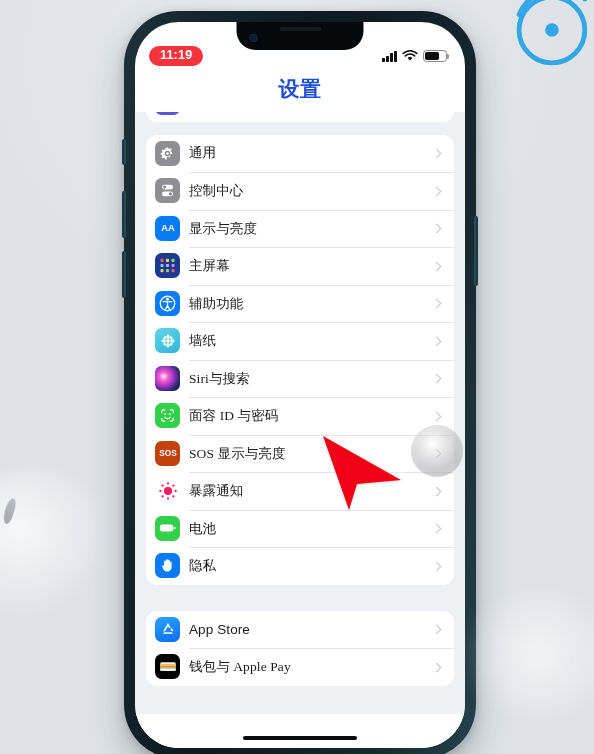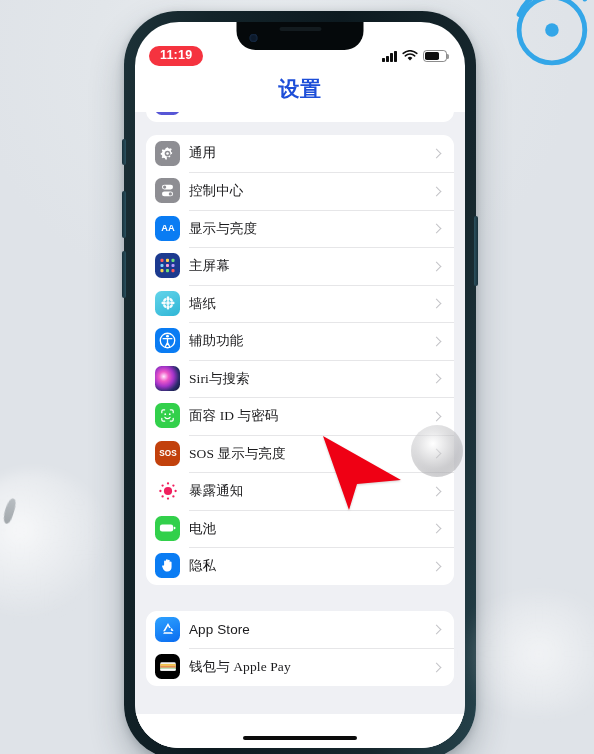--- a/index.html
+++ b/index.html
@@ -456,20 +456,34 @@
                 </g>
               </svg>
             </span>
             <div class="row-inner">
               <span class="label">主屏幕</span>
               <span class="chev"></span>
             </div>
           </div>
 
           <div class="row">
+            <span class="ic ic-blue">
+              <svg width="19" height="19" viewBox="0 0 20 20">
+                <circle cx="10" cy="10" r="7.6" fill="none" stroke="#fff" stroke-width="1.4"></circle>
+                <circle cx="10" cy="5.4" r="1.5" fill="#fff"></circle>
+                <path d="M5.4 8.1h9.2M10 8.1v4.2M10 12.3l-2.2 4M10 12.3l2.2 4" stroke="#fff" stroke-width="1.4" stroke-linecap="round" fill="none"></path>
+              </svg>
+            </span>
+            <div class="row-inner">
+              <span class="label">辅助功能</span>
+              <span class="chev"></span>
+            </div>
+          </div>
+
+          <div class="row">
             <span class="ic ic-cyan">
               <svg width="18" height="18" viewBox="0 0 20 20">
                 <g fill="#fff" opacity=".95">
                   <circle cx="10" cy="10" r="2.1"></circle>
                   <ellipse cx="10" cy="5.2" rx="1.6" ry="2.6"></ellipse>
                   <ellipse cx="10" cy="14.8" rx="1.6" ry="2.6"></ellipse>
                   <ellipse cx="5.2" cy="10" rx="2.6" ry="1.6"></ellipse>
                   <ellipse cx="14.8" cy="10" rx="2.6" ry="1.6"></ellipse>
                   <ellipse cx="6.5" cy="6.5" rx="2.3" ry="1.4" transform="rotate(-45 6.5 6.5)"></ellipse>
                   <ellipse cx="13.5" cy="13.5" rx="2.3" ry="1.4" transform="rotate(-45 13.5 13.5)"></ellipse>
@@ -478,34 +492,20 @@
                 </g>
               </svg>
             </span>
             <div class="row-inner">
               <span class="label">墙纸</span>
               <span class="chev"></span>
             </div>
           </div>
 
           <div class="row">
-            <span class="ic ic-blue">
-              <svg width="19" height="19" viewBox="0 0 20 20">
-                <circle cx="10" cy="10" r="7.6" fill="none" stroke="#fff" stroke-width="1.4"></circle>
-                <circle cx="10" cy="5.4" r="1.5" fill="#fff"></circle>
-                <path d="M5.4 8.1h9.2M10 8.1v4.2M10 12.3l-2.2 4M10 12.3l2.2 4" stroke="#fff" stroke-width="1.4" stroke-linecap="round" fill="none"></path>
-              </svg>
-            </span>
-            <div class="row-inner">
-              <span class="label">辅助功能</span>
-              <span class="chev"></span>
-            </div>
-          </div>
-
-          <div class="row">
             <span class="ic ic-siri"></span>
             <div class="row-inner">
               <span class="label">Siri与搜索</span>
               <span class="chev"></span>
             </div>
           </div>
 
           <div class="row">
             <span class="ic ic-green">
               <svg width="19" height="19" viewBox="0 0 20 20">

